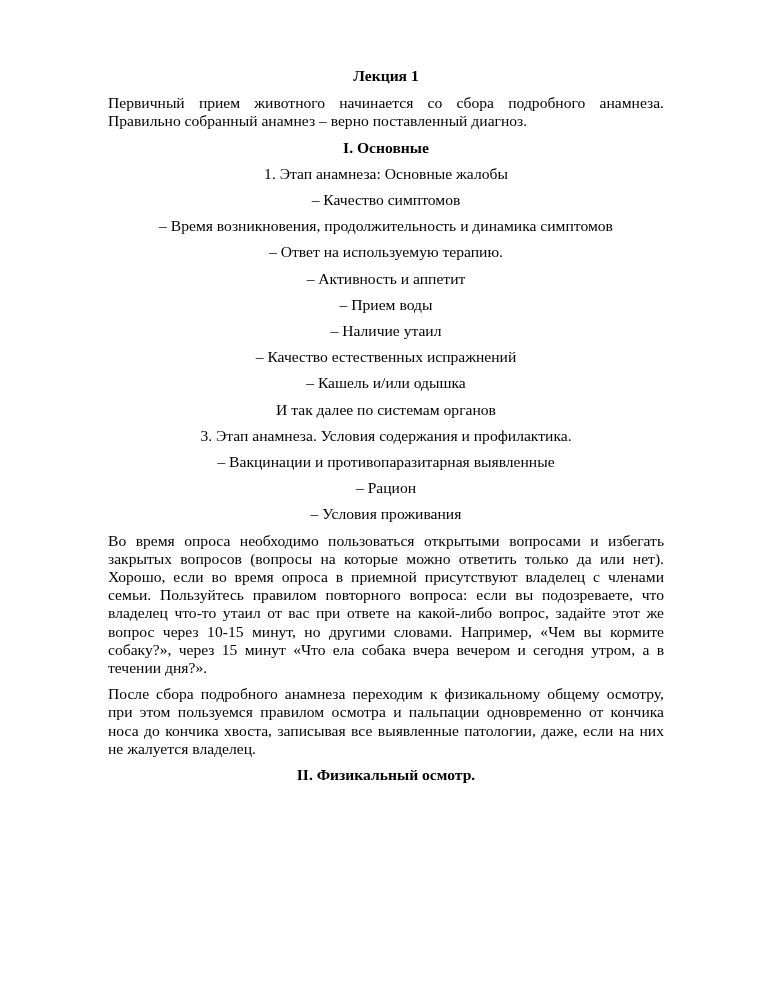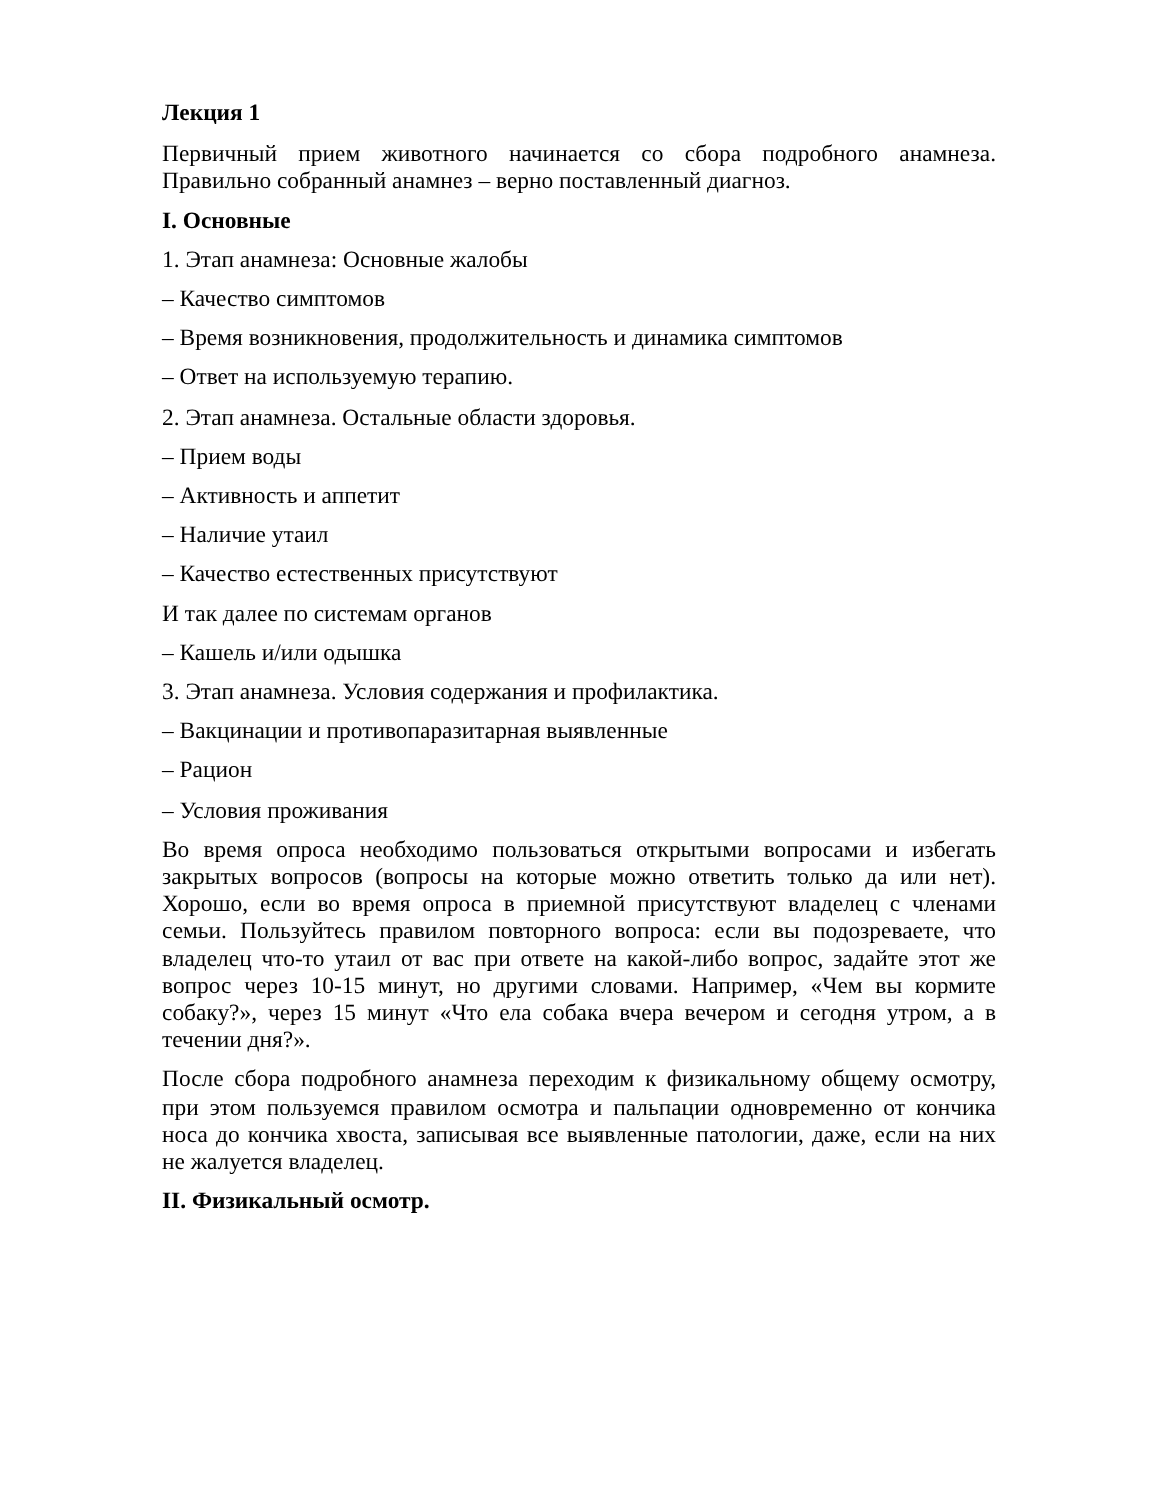--- a/index.html
+++ b/index.html
@@ -18,21 +18,21 @@
     .page {
       position: absolute;
       left: 108px;
       top: 67px;
       width: 556px;
       font-size: 15.6px;
       line-height: 18.2px;
     }
     .p {
       margin: 0 0 8px 0;
-      text-align: left;
+      text-align: center;
     }
     .justify {
       text-align: justify;
     }
     .bold {
       font-weight: bold;
     }
     .title {
       margin-bottom: 9px;
     }
@@ -44,27 +44,26 @@
   <p class="p bold title">Лекция 1</p>
   <p class="p justify">Первичный прием животного начинается со сбора подробного анамнеза. Правильно собранный анамнез – верно поставленный диагноз.</p>
 
   <p class="p bold">I. Основные</p>
 
   <p class="p">1. Этап анамнеза: Основные жалобы</p>
   <p class="p">– Качество симптомов</p>
   <p class="p">– Время возникновения, продолжительность и динамика симптомов</p>
   <p class="p">– Ответ на используемую терапию.</p>
 
-  <p class="p">2. Этап анамнеза. Остальные области здоровья.</p>
+  <p class="p">– Активность и аппетит</p>
   <p class="p">– Прием воды</p>
-  <p class="p">– Активность и аппетит</p>
   <p class="p">– Наличие утаил</p>
-  <p class="p">– Качество естественных присутствуют</p>
+  <p class="p">– Качество естественных испражнений</p>
+  <p class="p">– Кашель и/или одышка</p>
   <p class="p">И так далее по системам органов</p>
-  <p class="p">– Кашель и/или одышка</p>
 
   <p class="p">3. Этап анамнеза. Условия содержания и профилактика.</p>
   <p class="p">– Вакцинации и противопаразитарная выявленные</p>
   <p class="p">– Рацион</p>
   <p class="p">– Условия проживания</p>
 
   <p class="p justify">Во время опроса необходимо пользоваться открытыми вопросами и избегать закрытых вопросов (вопросы на которые можно ответить только да или нет). Хорошо, если во время опроса в приемной присутствуют владелец с членами семьи. Пользуйтесь правилом повторного вопроса: если вы подозреваете, что владелец что-то утаил от вас при ответе на какой-либо вопрос, задайте этот же вопрос через 10-15 минут, но другими словами. Например, «Чем вы кормите собаку?», через 15 минут «Что ела собака вчера вечером и сегодня утром, а в течении дня?».</p>
   <p class="p justify">После сбора подробного анамнеза переходим к физикальному общему осмотру, при этом пользуемся правилом осмотра и пальпации одновременно от кончика носа до кончика хвоста, записывая все выявленные патологии, даже, если на них не жалуется владелец.</p>
 
   <p class="p bold">II. Физикальный осмотр.</p>

